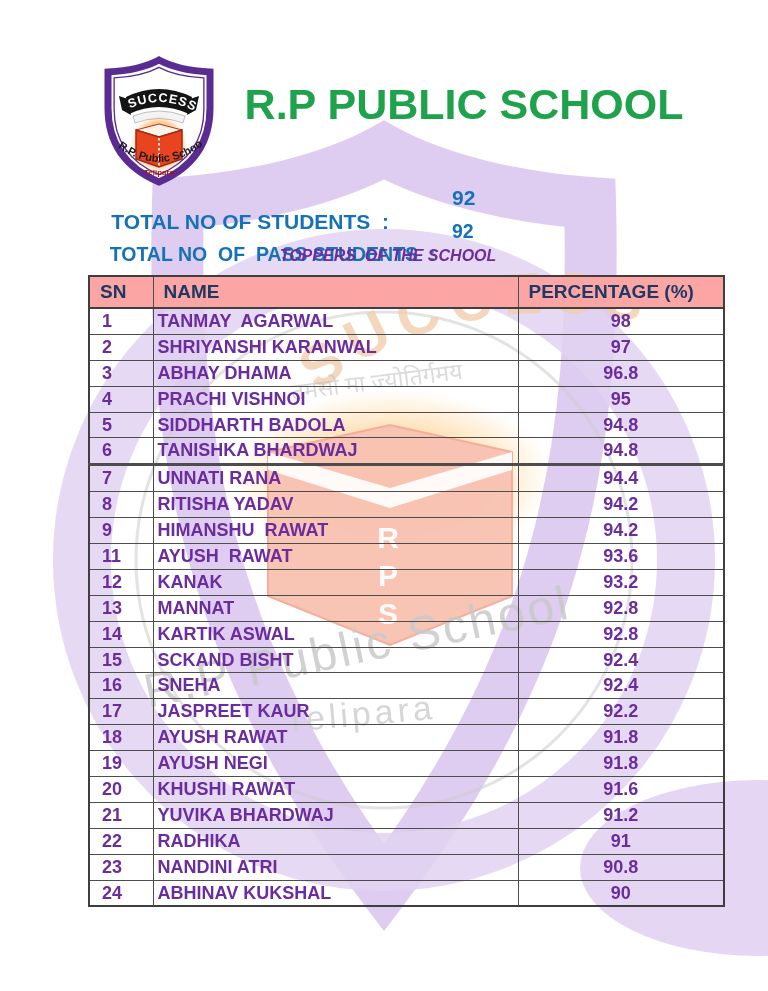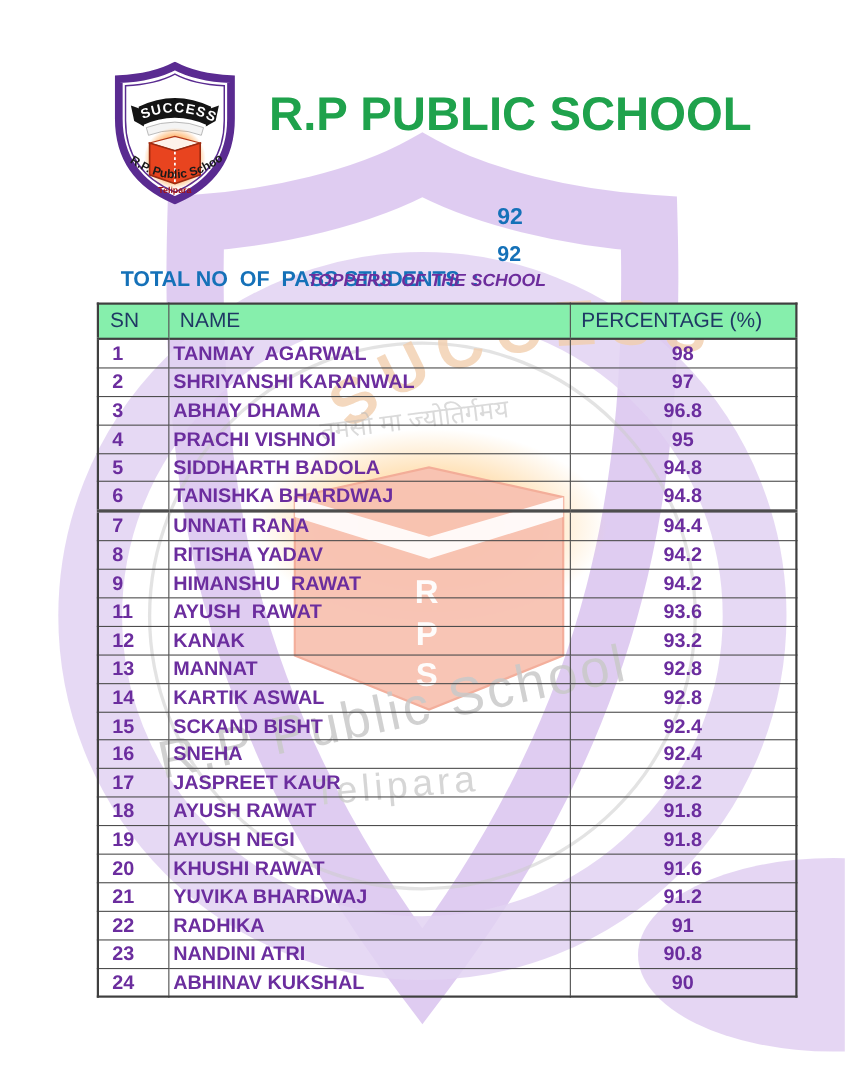--- a/index.html
+++ b/index.html
@@ -30,21 +30,21 @@
   }
   table.results{
     position:absolute;left:88px;top:275px;width:635px;
     border-collapse:collapse;table-layout:fixed;
     border:2px solid #3f3f3f;
   }
   table.results col.c-sn{width:64px;}
   table.results col.c-name{width:365px;}
   table.results col.c-pct{width:206px;}
   table.results th{
-    height:30px;background:#86efac;color:#1f3864;font-size:19px;font-weight:400;
+    height:30px;background:#fca5a5;color:#1f3864;font-size:19px;font-weight:700;
     text-align:left;padding:0 0 0 10px;border:1px solid #4d4d4d;border-bottom:2px solid #3f3f3f;
   }
   table.results td{
     height:24.9px;border:1px solid #4d4d4d;color:#6b2d9e;font-weight:800;font-size:18px;
     padding:0;white-space:pre;overflow:hidden;
   }
   table.results td.sn{padding-left:12px;}
   table.results td.name{padding-left:4px;}
   table.results td.pct{text-align:center;}
   table.results tr.thick-top td{border-top:3px solid #4d4d4d;}
@@ -119,20 +119,21 @@
     </g>
     <text font-size="11" font-weight="bold" fill="#1a1a1a">
       <textPath href="#lgArc2" startOffset="2">R.P. Public School</textPath>
     </text>
     <text x="57" y="119" text-anchor="middle" font-size="8" font-weight="bold" fill="#a31212">Telipara</text>
   </svg>
 
   <div class="school-name">R.P PUBLIC SCHOOL</div>
 
   <div class="total-line total-1">
+    <span>TOTAL NO OF STUDENTS  :</span>
     <span class="val">92</span>
   </div>
   <div class="total-line total-2">
     <span>TOTAL NO  OF  PASS STUDENTS  :</span>
     <span class="val">92</span>
   </div>
 
   <div class="section-title">TOPPERS  OF THE SCHOOL</div>
 
   <table class="results">

